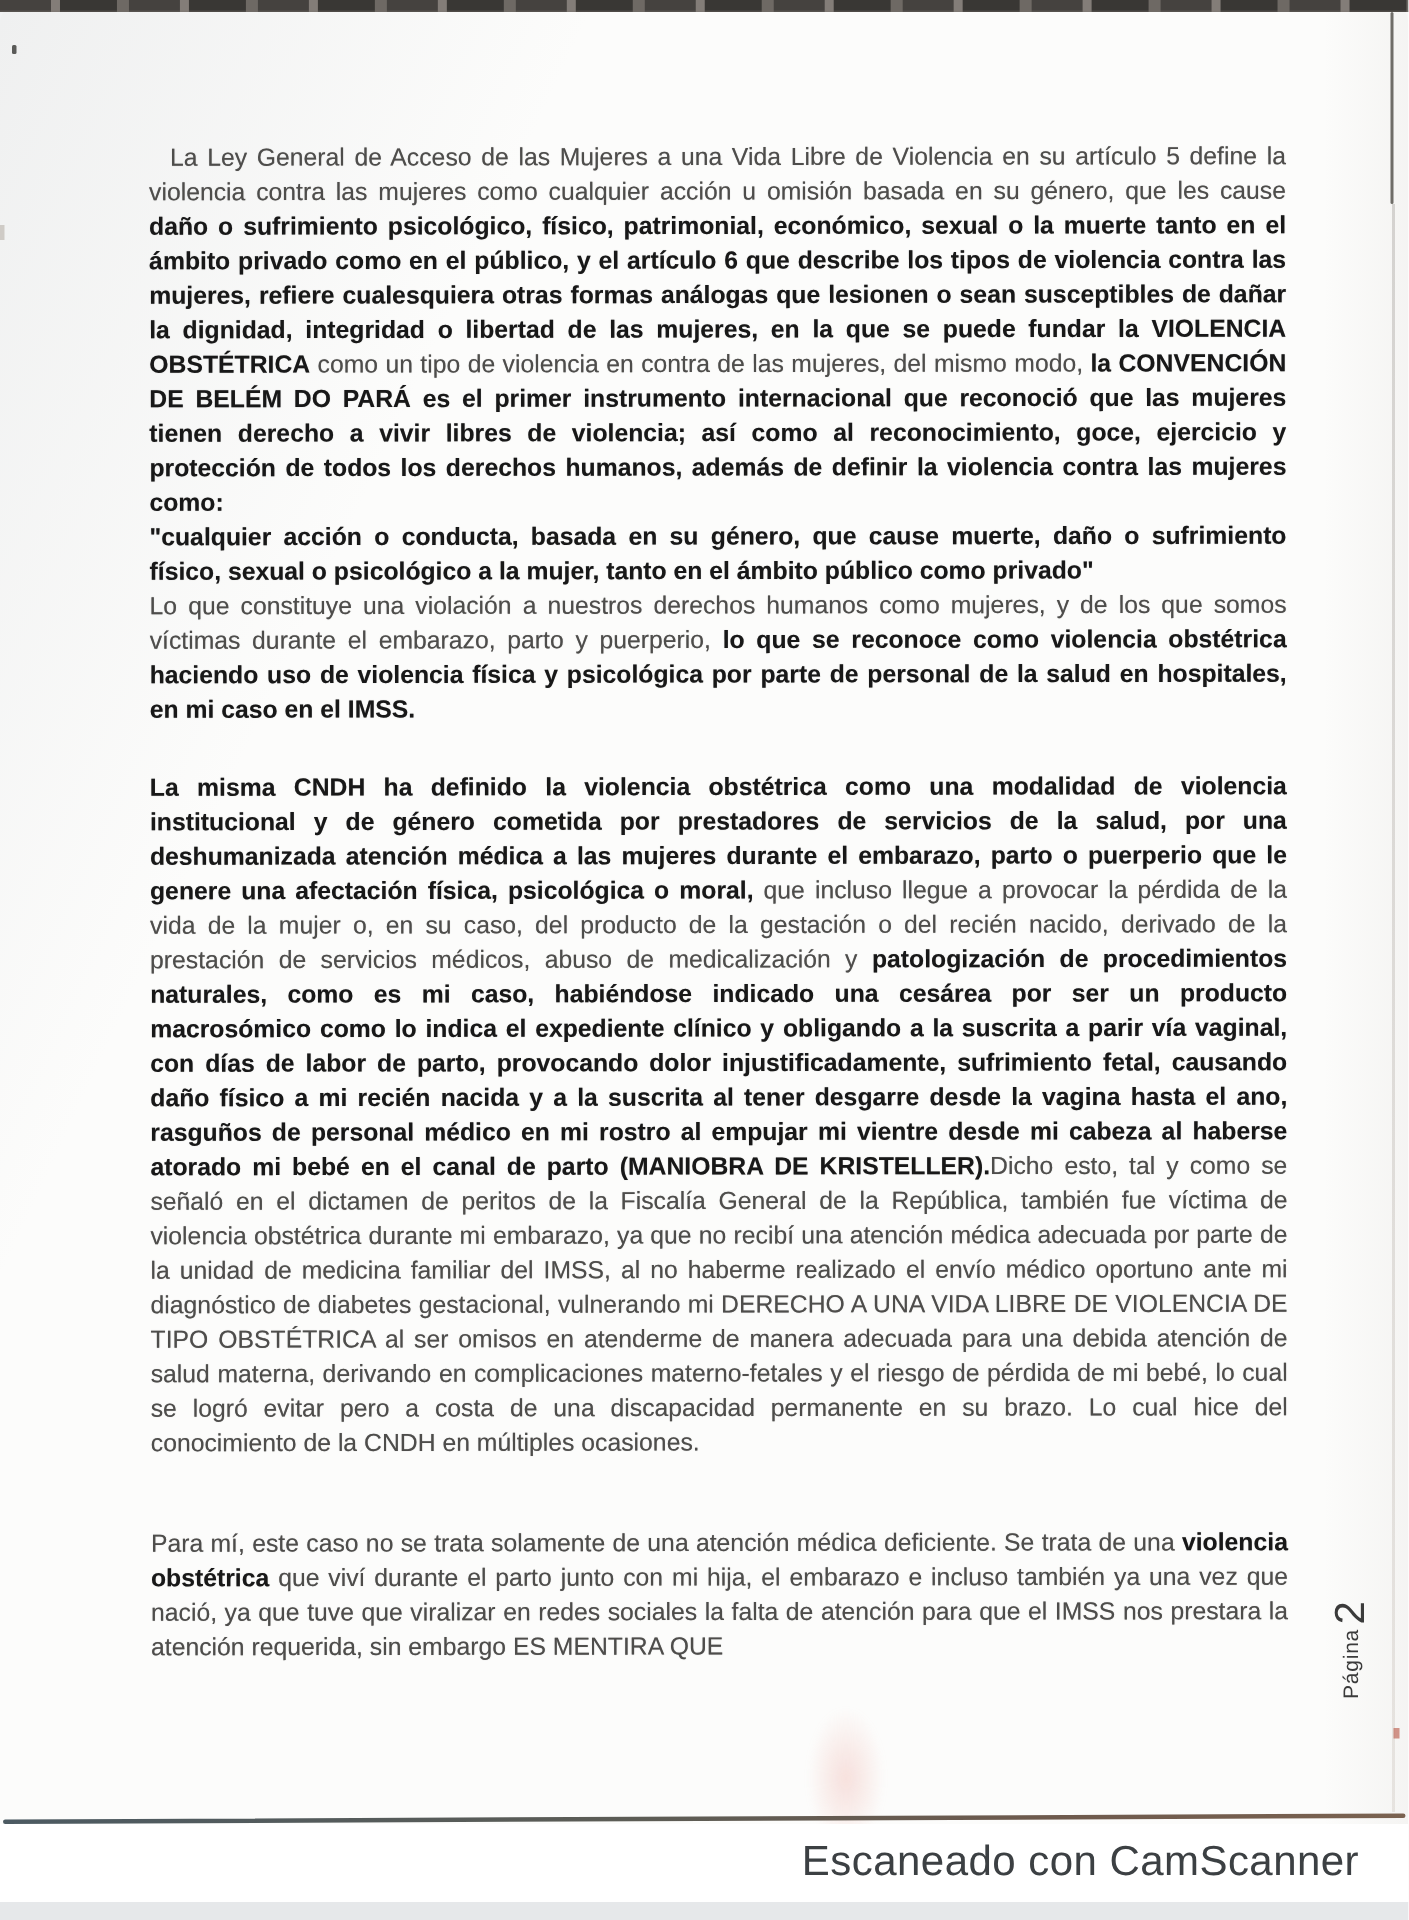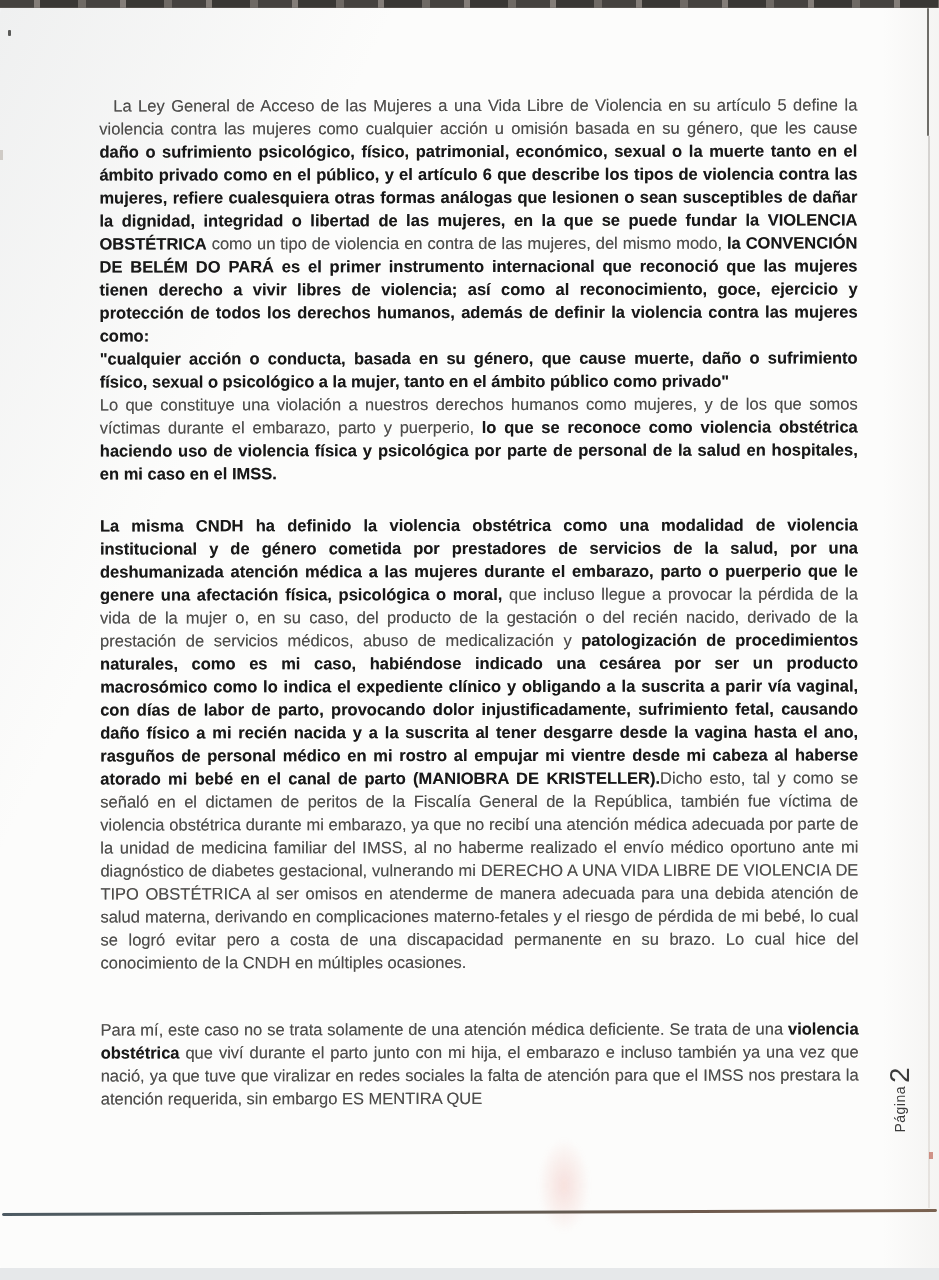--- a/index.html
+++ b/index.html
@@ -82,15 +82,18 @@
     </div>
 
   <div class="pagina">
     <span class="word">Página</span>
       <span class="num">2</span>
   </div>
 
   <div class="pink-smudge"></div>
   <div class="bottom-line"></div>
 
+  <div class="footer">
+    <span class="brand">Escaneado con CamScanner</span>
+  </div>
   <div class="bottom-strip"></div>
 
 </div>
 
 </body></html>

